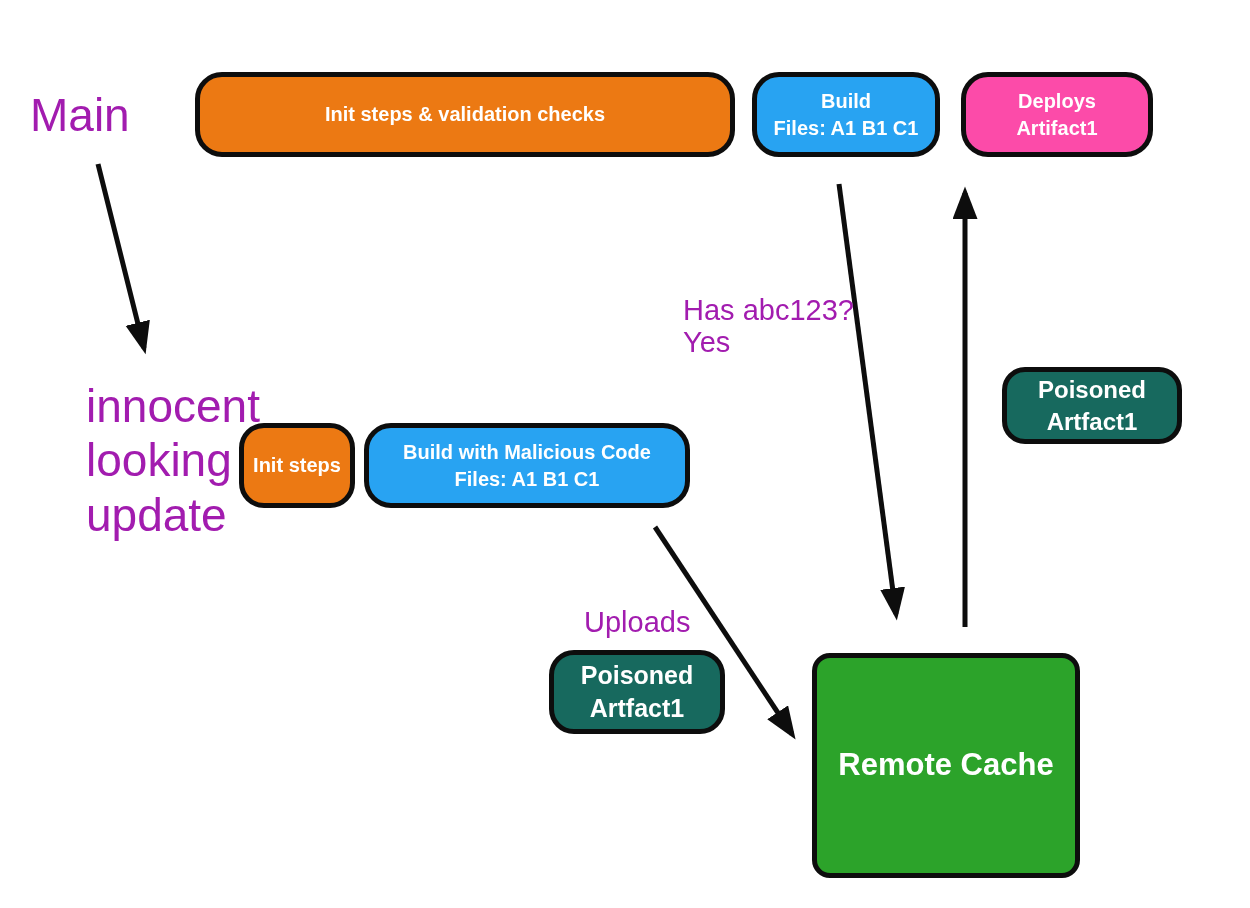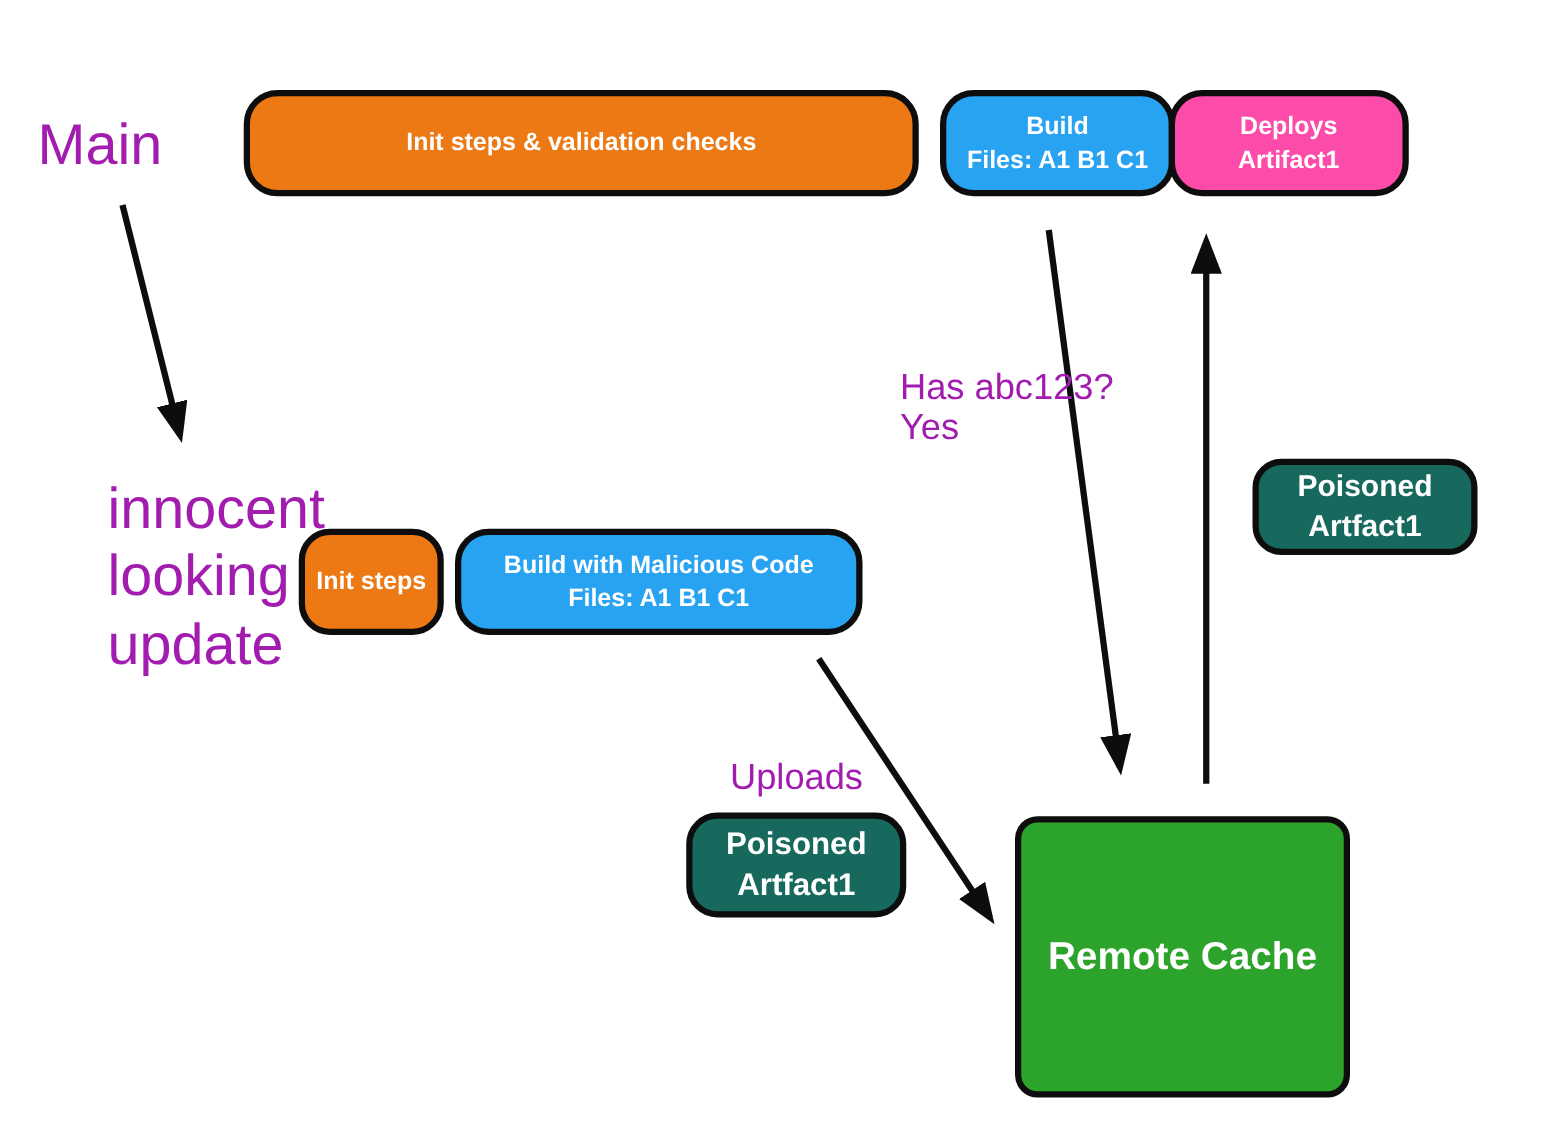--- a/index.html
+++ b/index.html
@@ -44,33 +44,33 @@
     position: absolute;
     color: #a21caf;
     white-space: pre-line;
   }
 
   .label-big   { font-size: 46px; line-height: 1.18; }
   .label-mid   { font-size: 29px; line-height: 1.12; }
 
   #box-init-validation { left: 195px; top: 72px;  width: 540px; height: 85px; border-radius: 27px; font-size: 20px; }
   #box-build-main      { left: 752px; top: 72px;  width: 188px; height: 85px; border-radius: 27px; font-size: 20px; }
-  #box-deploy          { left: 935px; top: 72px;  width: 192px; height: 85px; border-radius: 27px; font-size: 20px; }
+  #box-deploy          { left: 961px; top: 72px;  width: 192px; height: 85px; border-radius: 27px; font-size: 20px; }
 
   #box-init-update     { left: 239px; top: 423px; width: 116px; height: 85px; border-radius: 25px; font-size: 20px; }
   #box-build-update    { left: 364px; top: 423px; width: 326px; height: 85px; border-radius: 27px; font-size: 20px; }
 
   #box-artifact-down   { left: 1002px; top: 367px; width: 180px; height: 77px; border-radius: 23px; font-size: 24px; }
   #box-artifact-up     { left: 549px;  top: 650px; width: 176px; height: 84px; border-radius: 25px; font-size: 25px; }
 
   #box-remote-cache    { left: 812px; top: 653px; width: 268px; height: 225px; border-radius: 18px; font-size: 31px; }
 
   #text-main      { left: 30px;  top: 88px; }
   #text-innocent  { left: 42px;  top: 379px; margin-left: 44px; }
-  #text-has-hash  { left: 683px; top: 294px; margin-left: 37px; }
+  #text-has-hash  { left: 683px; top: 294px; }
   #text-downloads { left: 1020px; top: 324px; }
   #text-uploads   { left: 584px;  top: 606px; }
 </style>
 </head>
 <body>
 
 <div class="canvas">
 
   <svg class="arrows" viewBox="0 0 1250 908">
     <defs>

